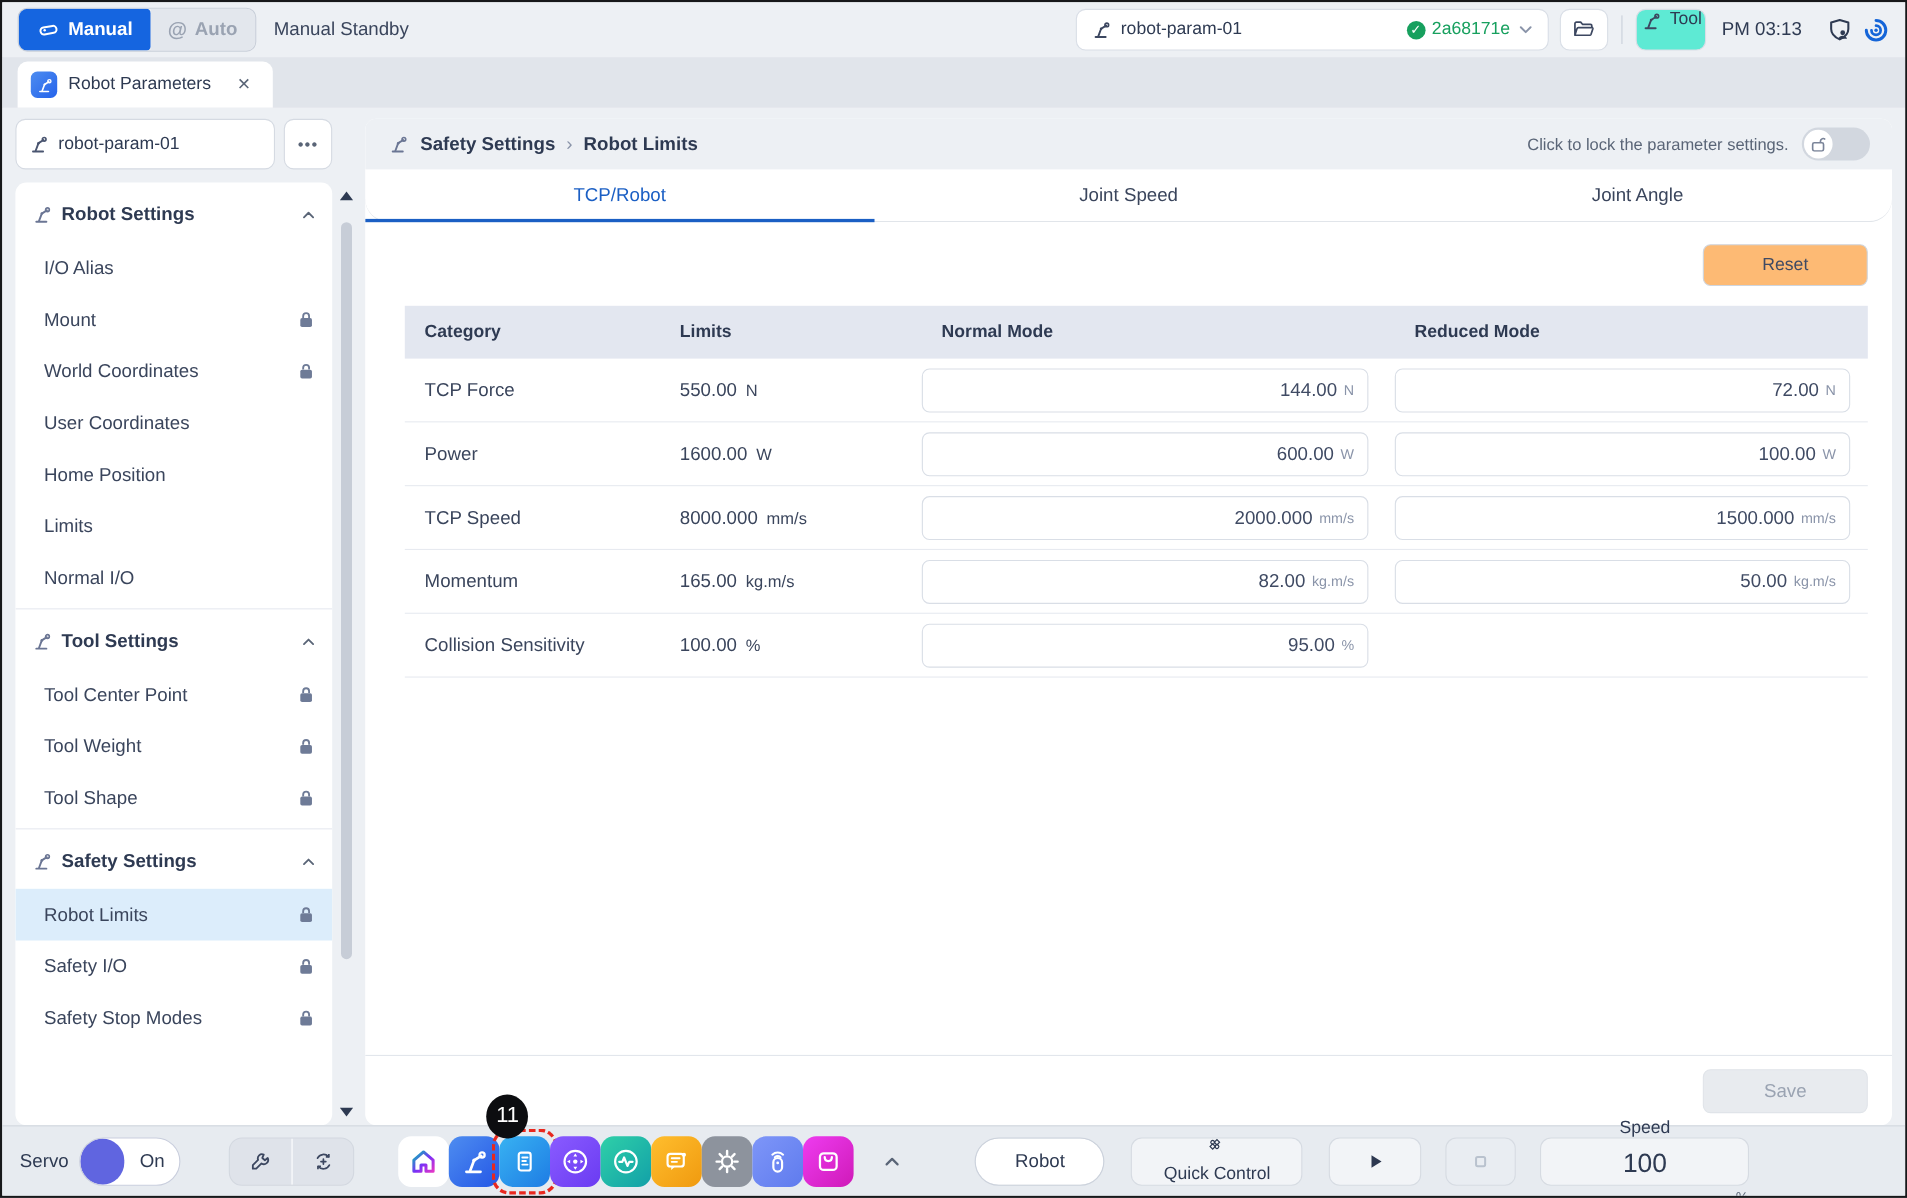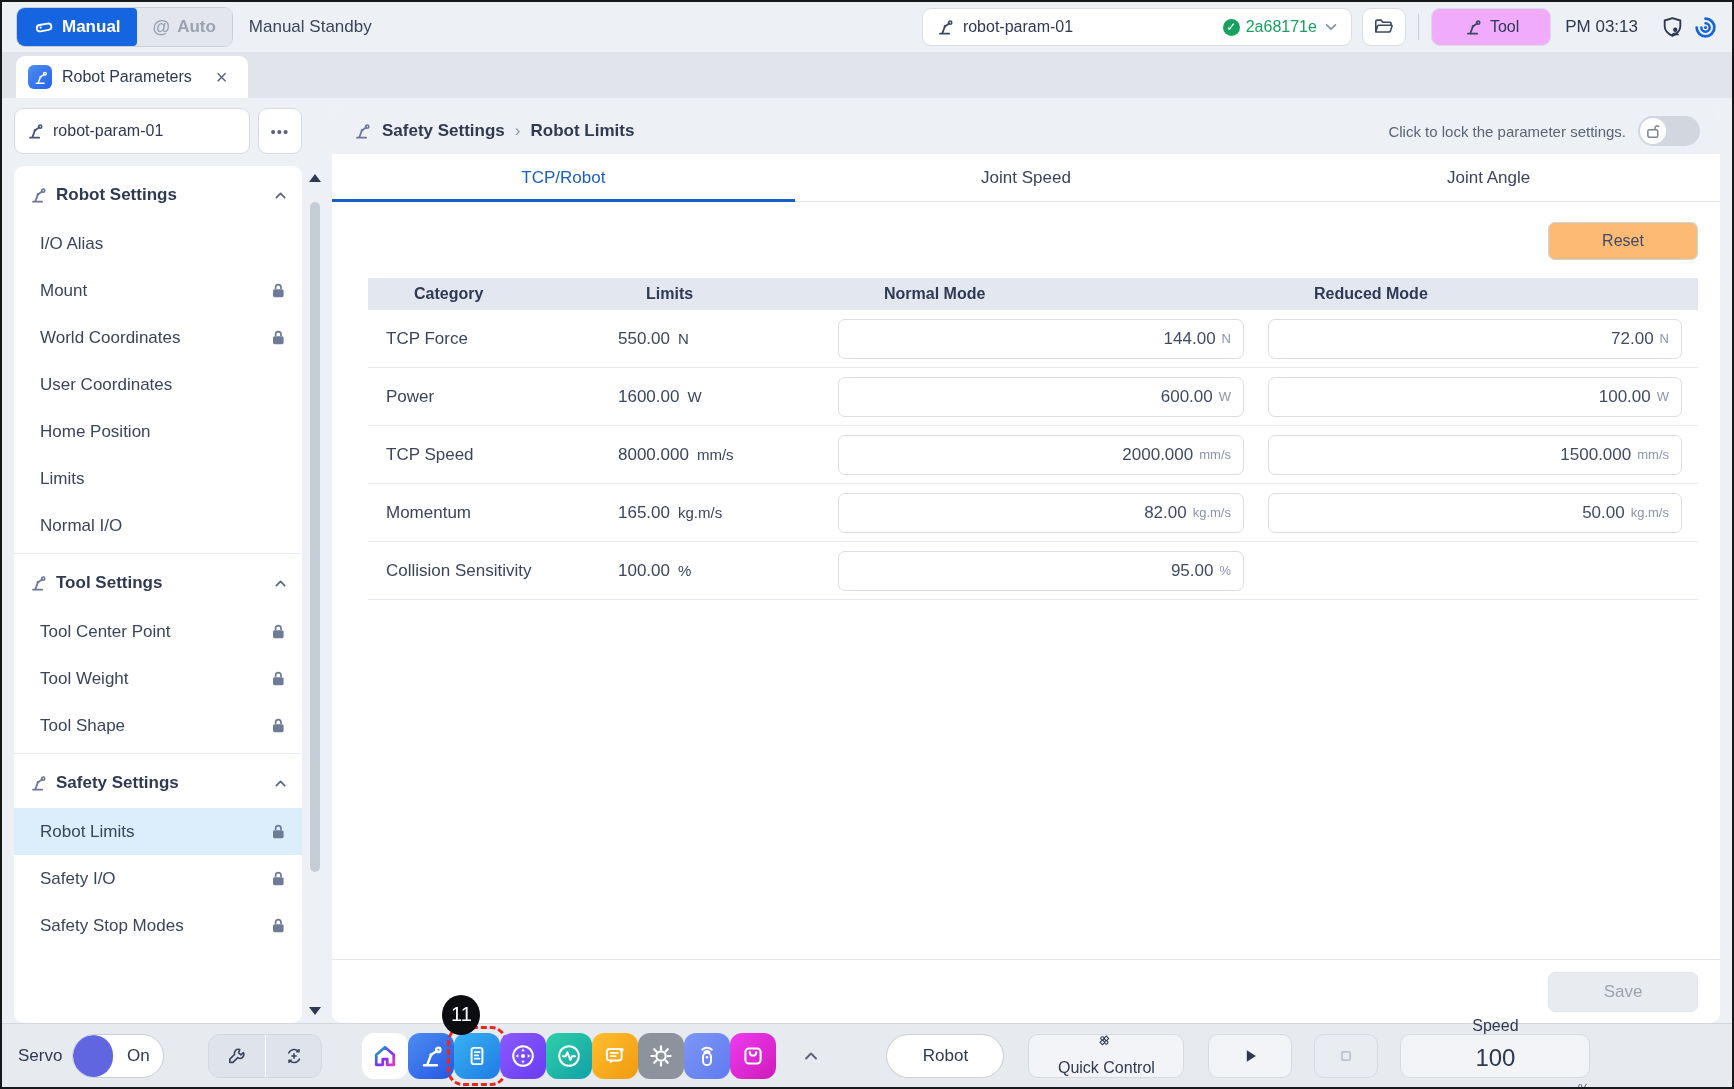--- a/index.html
+++ b/index.html
@@ -14,21 +14,21 @@
   .seg-manual { background:var(--accent-blue,#1565e0); color:#fff; font-weight:bold; border-radius:4px; }
   .seg-auto { background:#e3e7ed; color:#9aa3b2; font-weight:bold; }
   .standby { font-size:17px; color:#3a455c; margin-left:16px; }
   .status-pill { margin-left:auto; width:430px; height:38px; background:#fff; border:1px solid #d9dee6; border-radius:9px; display:flex; align-items:center; padding:0 12px; gap:8px; }
   .status-pill .fname { font-size:16px; color:#2e3a52; }
   .commit-wrap { margin-left:auto; display:flex; align-items:center; gap:6px; }
   .check-dot { width:17px; height:17px; border-radius:50%; background:var(--commit-green,#17a05e); color:#fff; font-size:12px; display:flex; align-items:center; justify-content:center; }
   .commit { font-size:16px; color:var(--commit-green,#17a05e); }
   .icon-btn { width:44px; height:38px; background:#fff; border:1px solid #d9dee6; border-radius:9px; display:flex; align-items:center; justify-content:center; margin-left:10px; color:#3c4760; }
   .vdiv { width:1px; height:26px; background:#c9cfd9; margin:0 12px; }
-  .tool-btn { height:38px; background:#f0abfc; border:1px solid #d9dee6; border-radius:9px; display:flex; align-items:center; gap:7px; padding:0 31px; font-size:16px; color:#2e3a52; }
+  .tool-btn { height:38px; background:#5eead4; border:1px solid #d9dee6; border-radius:9px; display:flex; gap:7px; padding:0 3px; font-size:16px; color:#2e3a52; }
   .clock { font-size:17px; margin:0 14px; white-space:nowrap; }
   .top-ic { margin-left:8px; display:flex; align-items:center; }
 
   
   .tabstrip { height:46px; background:#e1e5eb; display:flex; align-items:flex-end; padding:0 14px; flex:0 0 auto; }
   .wintab { width:232px; height:42px; background:#fff; border-radius:9px 9px 0 0; display:flex; align-items:center; gap:10px; padding:0 12px; }
   .wintab .tile-sm { width:24px; height:24px; border-radius:6px; background:linear-gradient(135deg,#4e8df0,#2563eb); display:flex; align-items:center; justify-content:center; }
   .wintab .ttl { font-size:16px; color:#2e3a52; }
   .wintab .close { margin-left:14px; font-size:20px; color:#5a6577; }
 
@@ -53,28 +53,28 @@
 
   
   .main-panel { flex:1; margin-left:10px; background:#fff; border-radius:10px; display:flex; flex-direction:column; overflow:hidden; min-width:0; }
   .crumb-bar { height:46px; background:#edf0f4; display:flex; align-items:center; padding:0 20px; flex:0 0 auto; }
   .crumb { display:flex; align-items:center; gap:10px; font-size:17px; font-weight:bold; color:#2e3a52; }
   .crumb .sep { color:#8a94a9; font-weight:normal; }
   .lock-wrap { margin-left:auto; display:flex; align-items:center; gap:12px; }
   .lock-hint { font-size:15px; color:#5a6577; }
   .toggle { width:62px; height:30px; border-radius:15px; background:#d2d7df; position:relative; }
   .toggle .knob { position:absolute; top:2px; left:2px; width:26px; height:26px; border-radius:50%; background:#fff; display:flex; align-items:center; justify-content:center; color:#7a8499; }
-  .tabs-row { display:flex; border-bottom:1px solid #e1e5ea; flex:0 0 auto; }
+  .tabs-row { display:flex; border-bottom:1px solid #e1e5ea; flex:0 0 auto;border-radius:21px; }
   .tab-cell { flex:1; height:47px; display:flex; align-items:center; justify-content:center; font-size:17px; color:#3a455c; position:relative; }
   .tab-cell.active { color:var(--active-tab,#1b5fc4); }
   .tab-cell.active::after { content:""; position:absolute; left:0; right:0; bottom:-1px; height:3px; background:var(--active-tab,#1b5fc4); }
   .reset-row { display:flex; justify-content:flex-end; padding:20px 22px 18px; flex:0 0 auto; }
   .btn-reset { width:150px; height:38px; background:#fdba74; border:1px solid #cfd5de; border-radius:7px; font-size:16px; color:#3f4a63; display:flex; align-items:center; justify-content:center; }
   .limits-table { margin:0 22px 0 36px; }
-  .t-head { display:grid; grid-template-columns:232px 238px 430px 1fr; background:#e3e7f0; height:32px; align-items:center; font-weight:bold; font-size:16px; color:#2e3a52;padding-left:28px; }
+  .t-head { display:grid; grid-template-columns:232px 238px 430px 1fr; background:#e3e7f0; height:48px; align-items:center; font-weight:bold; font-size:16px; color:#2e3a52; }
   .t-head > div { padding-left:18px; }
   .t-row { display:grid; grid-template-columns:232px 238px 430px 1fr; height:58px; align-items:center; border-bottom:1px solid #e7eaf0; font-size:17px; color:#3a455c; }
   .t-row .cat, .t-row .lim { padding-left:18px; }
   .lim .u { margin-left:8px; font-size:15px; }
   .num-input { height:40px; background:#fff; border:1px solid #d9dee6; border-radius:7px; display:flex; align-items:center; justify-content:flex-end; padding:0 12px; margin-right:24px; }
   .cell-reduced .num-input { margin-right:16px; }
   .num-input .val { font-size:17px; color:#3f4a63; }
   .num-input .unit { font-size:13px; color:#8a94a9; margin-left:6px; }
   .main-fill { flex:1; }
   .save-bar { border-top:1px solid #e2e6ec; height:64px; display:flex; align-items:center; justify-content:flex-end; padding:0 22px; flex:0 0 auto; }

